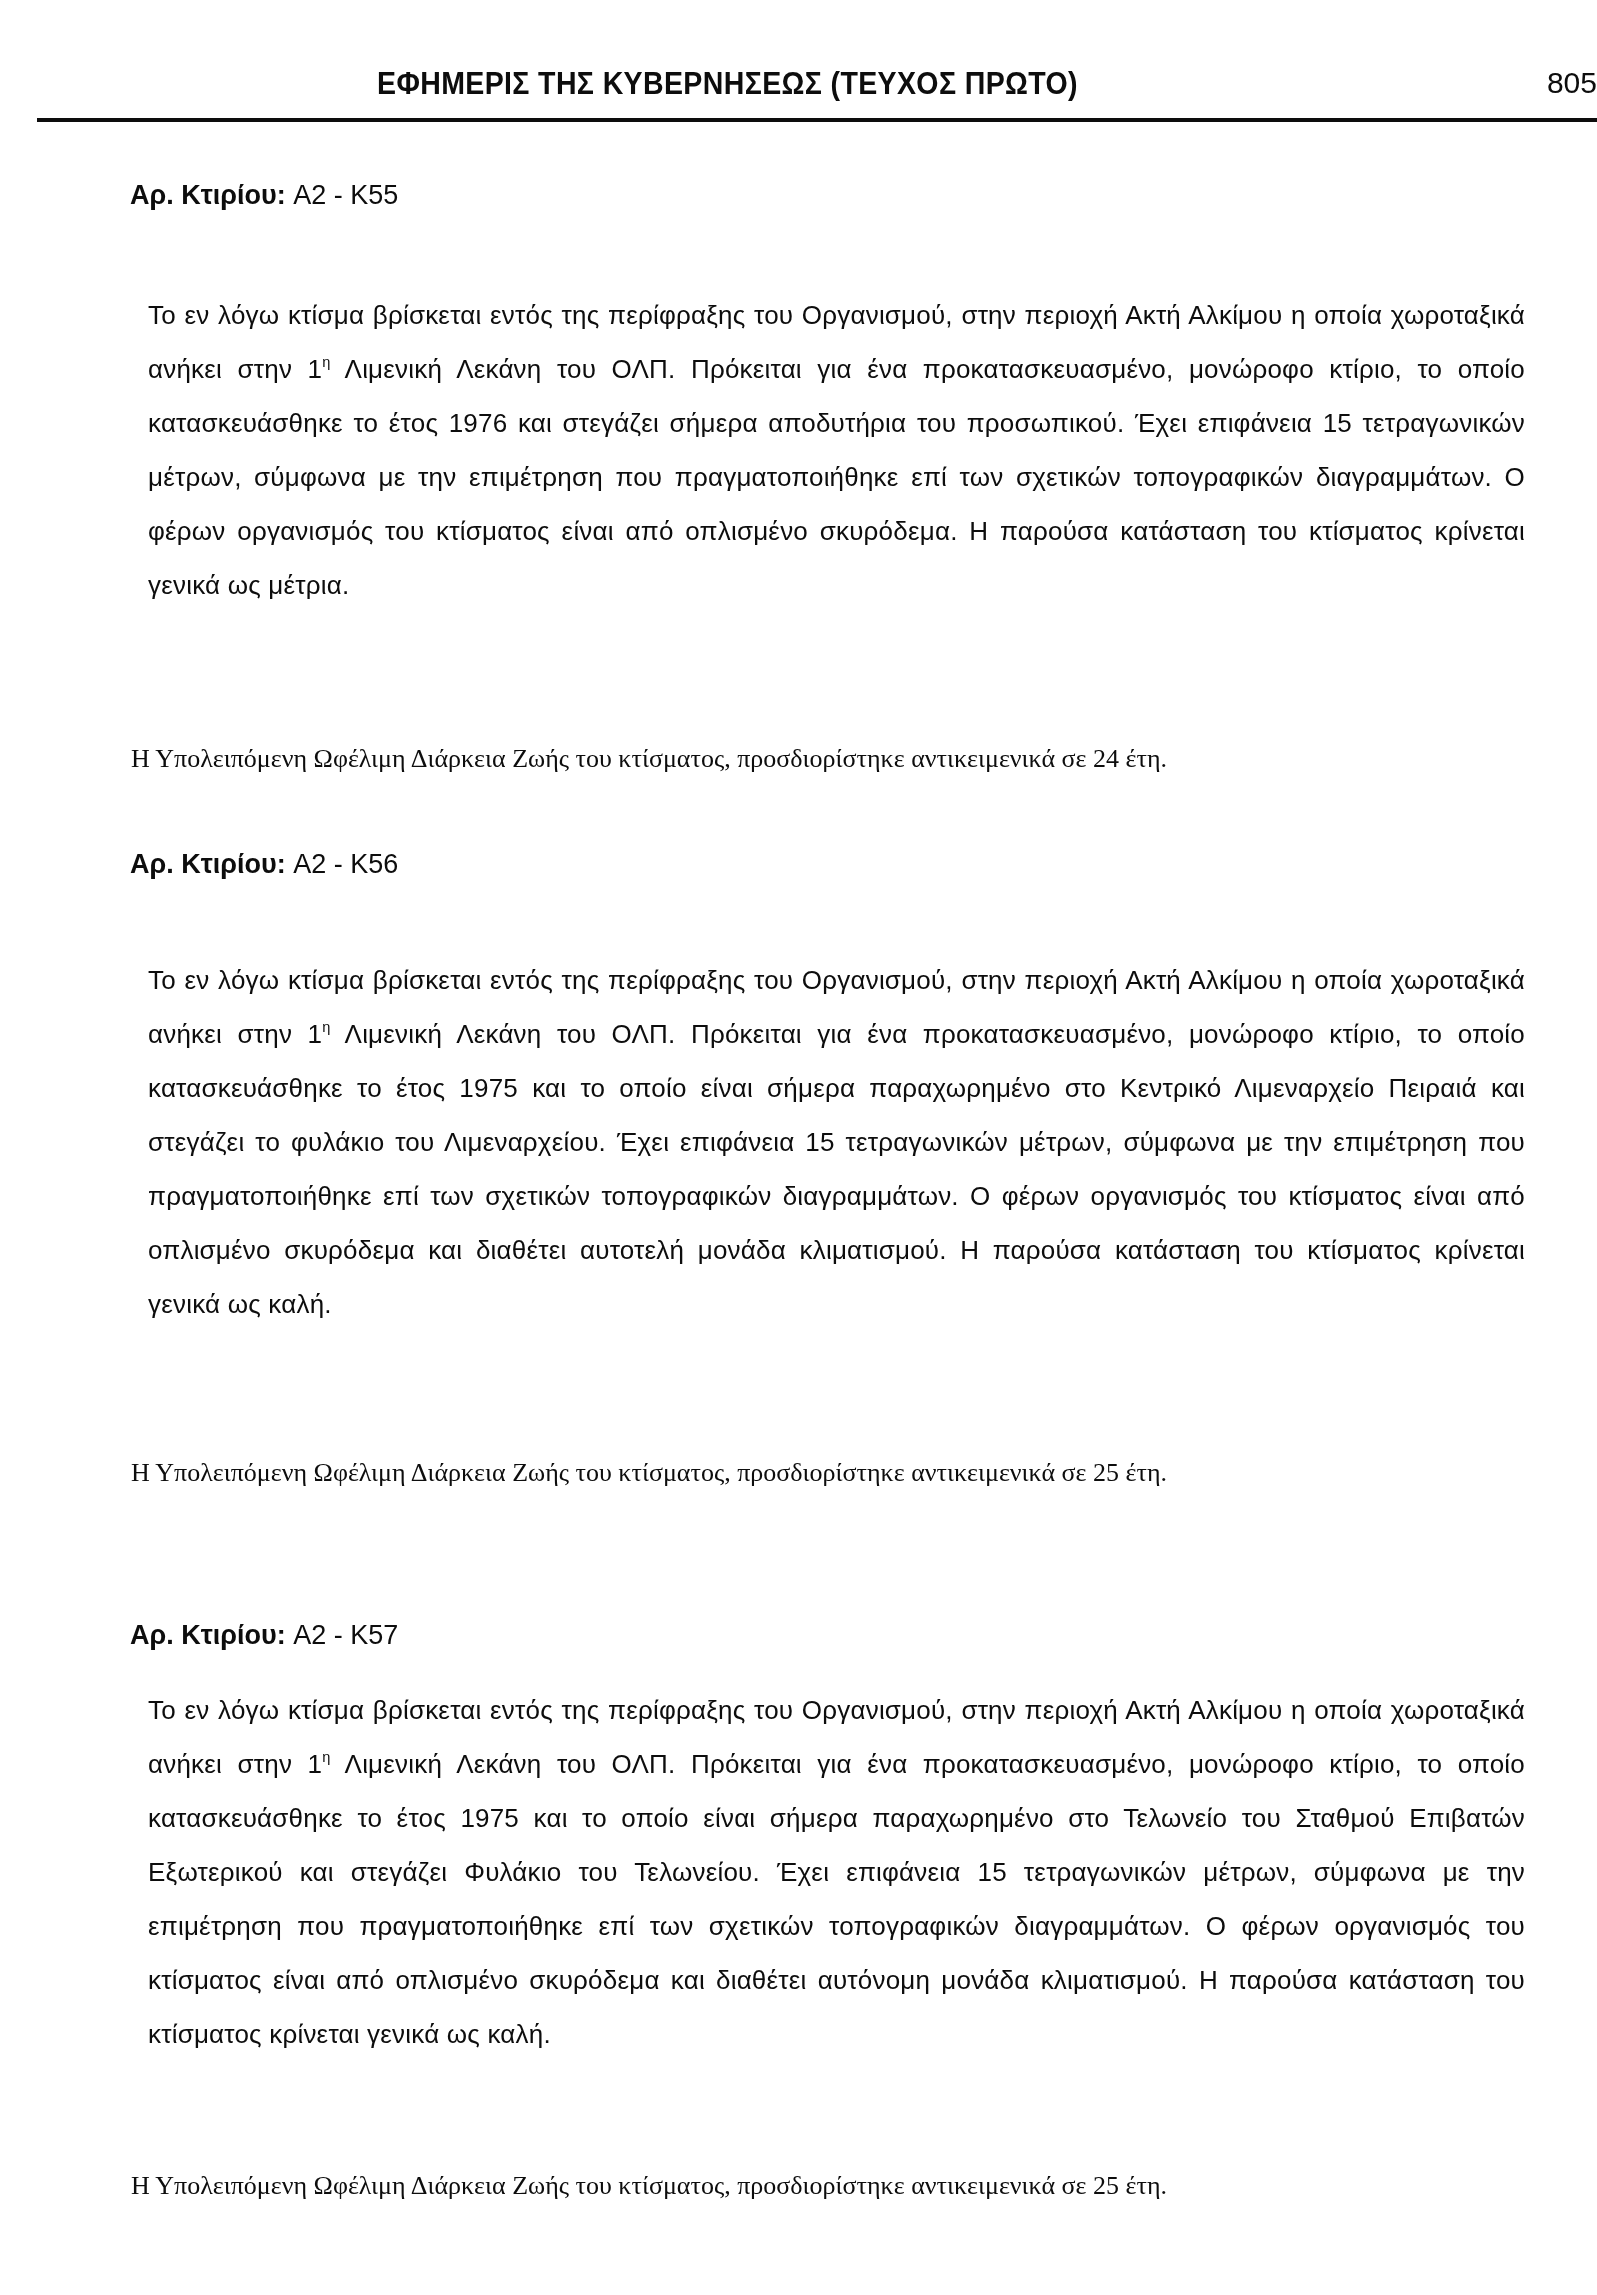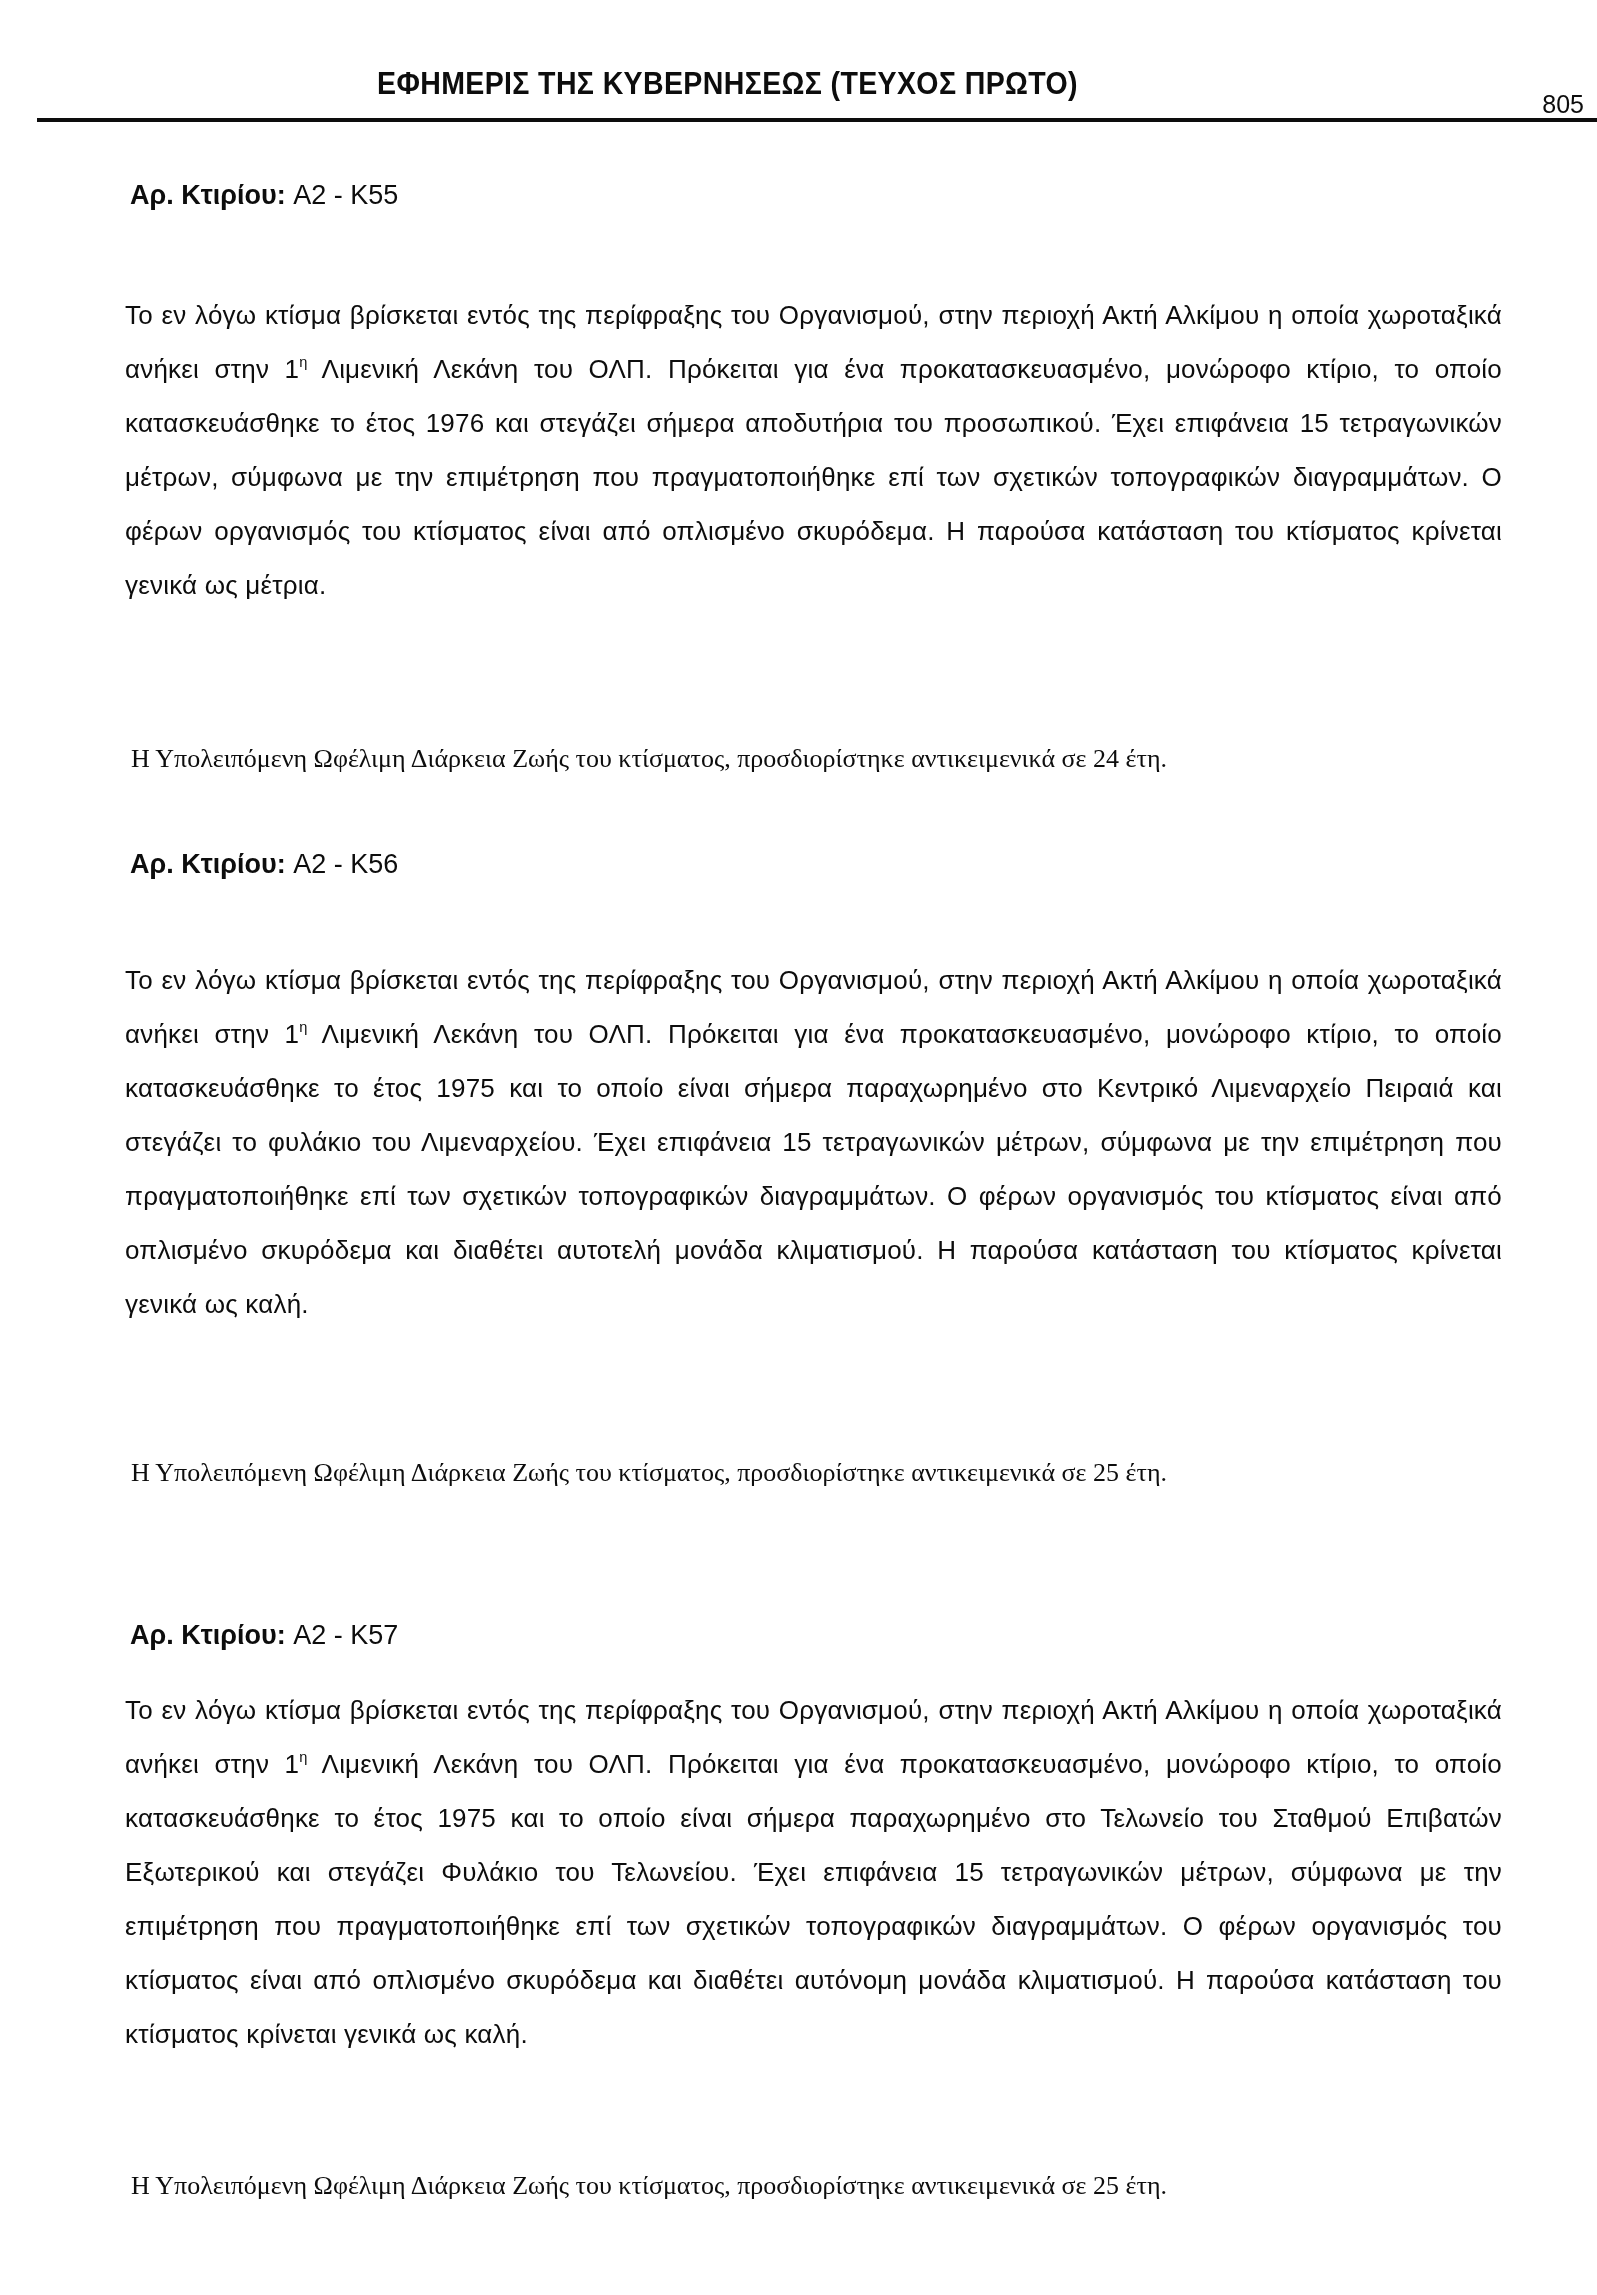--- a/index.html
+++ b/index.html
@@ -27,46 +27,45 @@
     text-align: center;
     font-size: 31px;
     font-weight: bold;
     letter-spacing: 0.4px;
     transform: scaleX(0.92);
     transform-origin: left top;
     white-space: nowrap;
   }
   .page-number {
     position: absolute;
-    right: 13px;
+    right: 0;
     top: 0;
-    font-size: 25px;
+    font-size: 30px;
     font-weight: normal;
     white-space: nowrap;
-    margin-top: 24px;
   }
   .header-rule {
     position: absolute;
     left: 37px;
     width: 1560px;
     top: 118px;
     height: 4px;
     background: #0d0d0d;
   }
   .section-heading {
     position: absolute;
     left: 130px;
     font-size: 27px;
     font-weight: bold;
     white-space: nowrap;
   }
   .section-heading .code { font-weight: normal; text-align: center; }
   .para {
     position: absolute;
-    left: 125px;
+    left: 148px;
     width: 1377px;
     font-size: 26px;
     line-height: 54px;
     text-align: justify;
     text-align-last: left;
     letter-spacing: 0.2px;
   }
   .para sup { font-size: 14.6px; vertical-align: 11.3px; line-height: 0; }
   .life {
     position: absolute;

